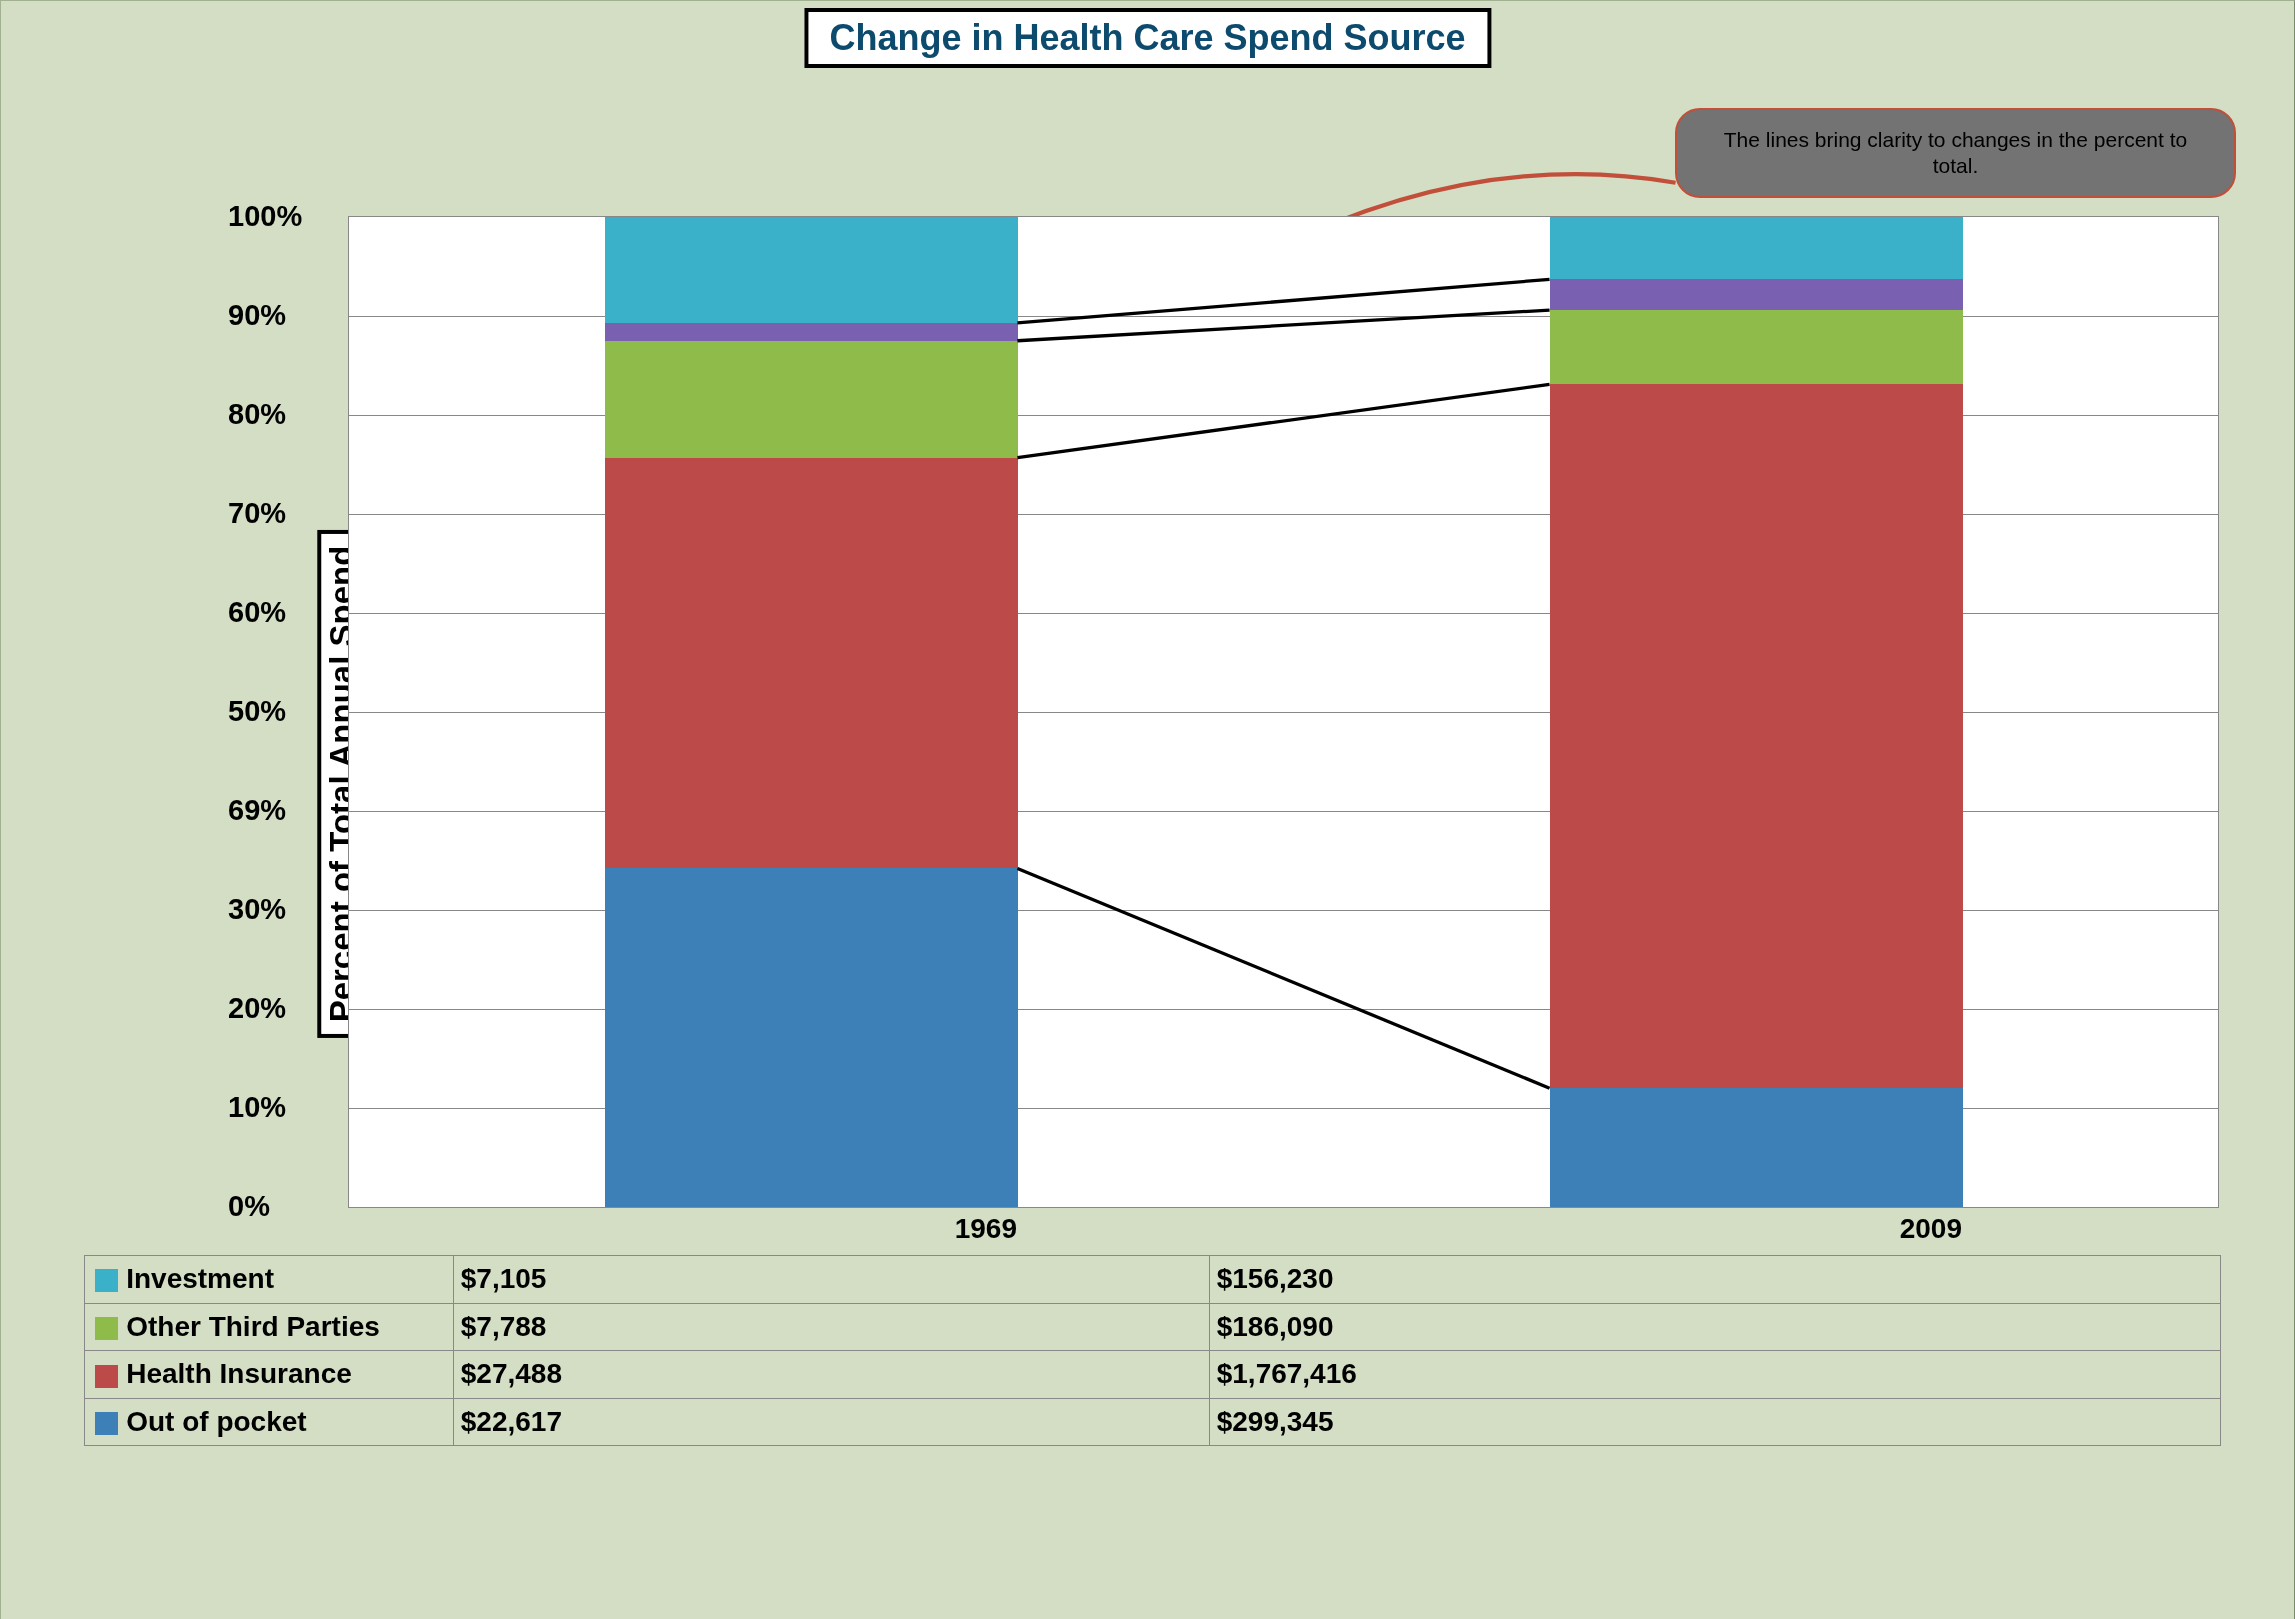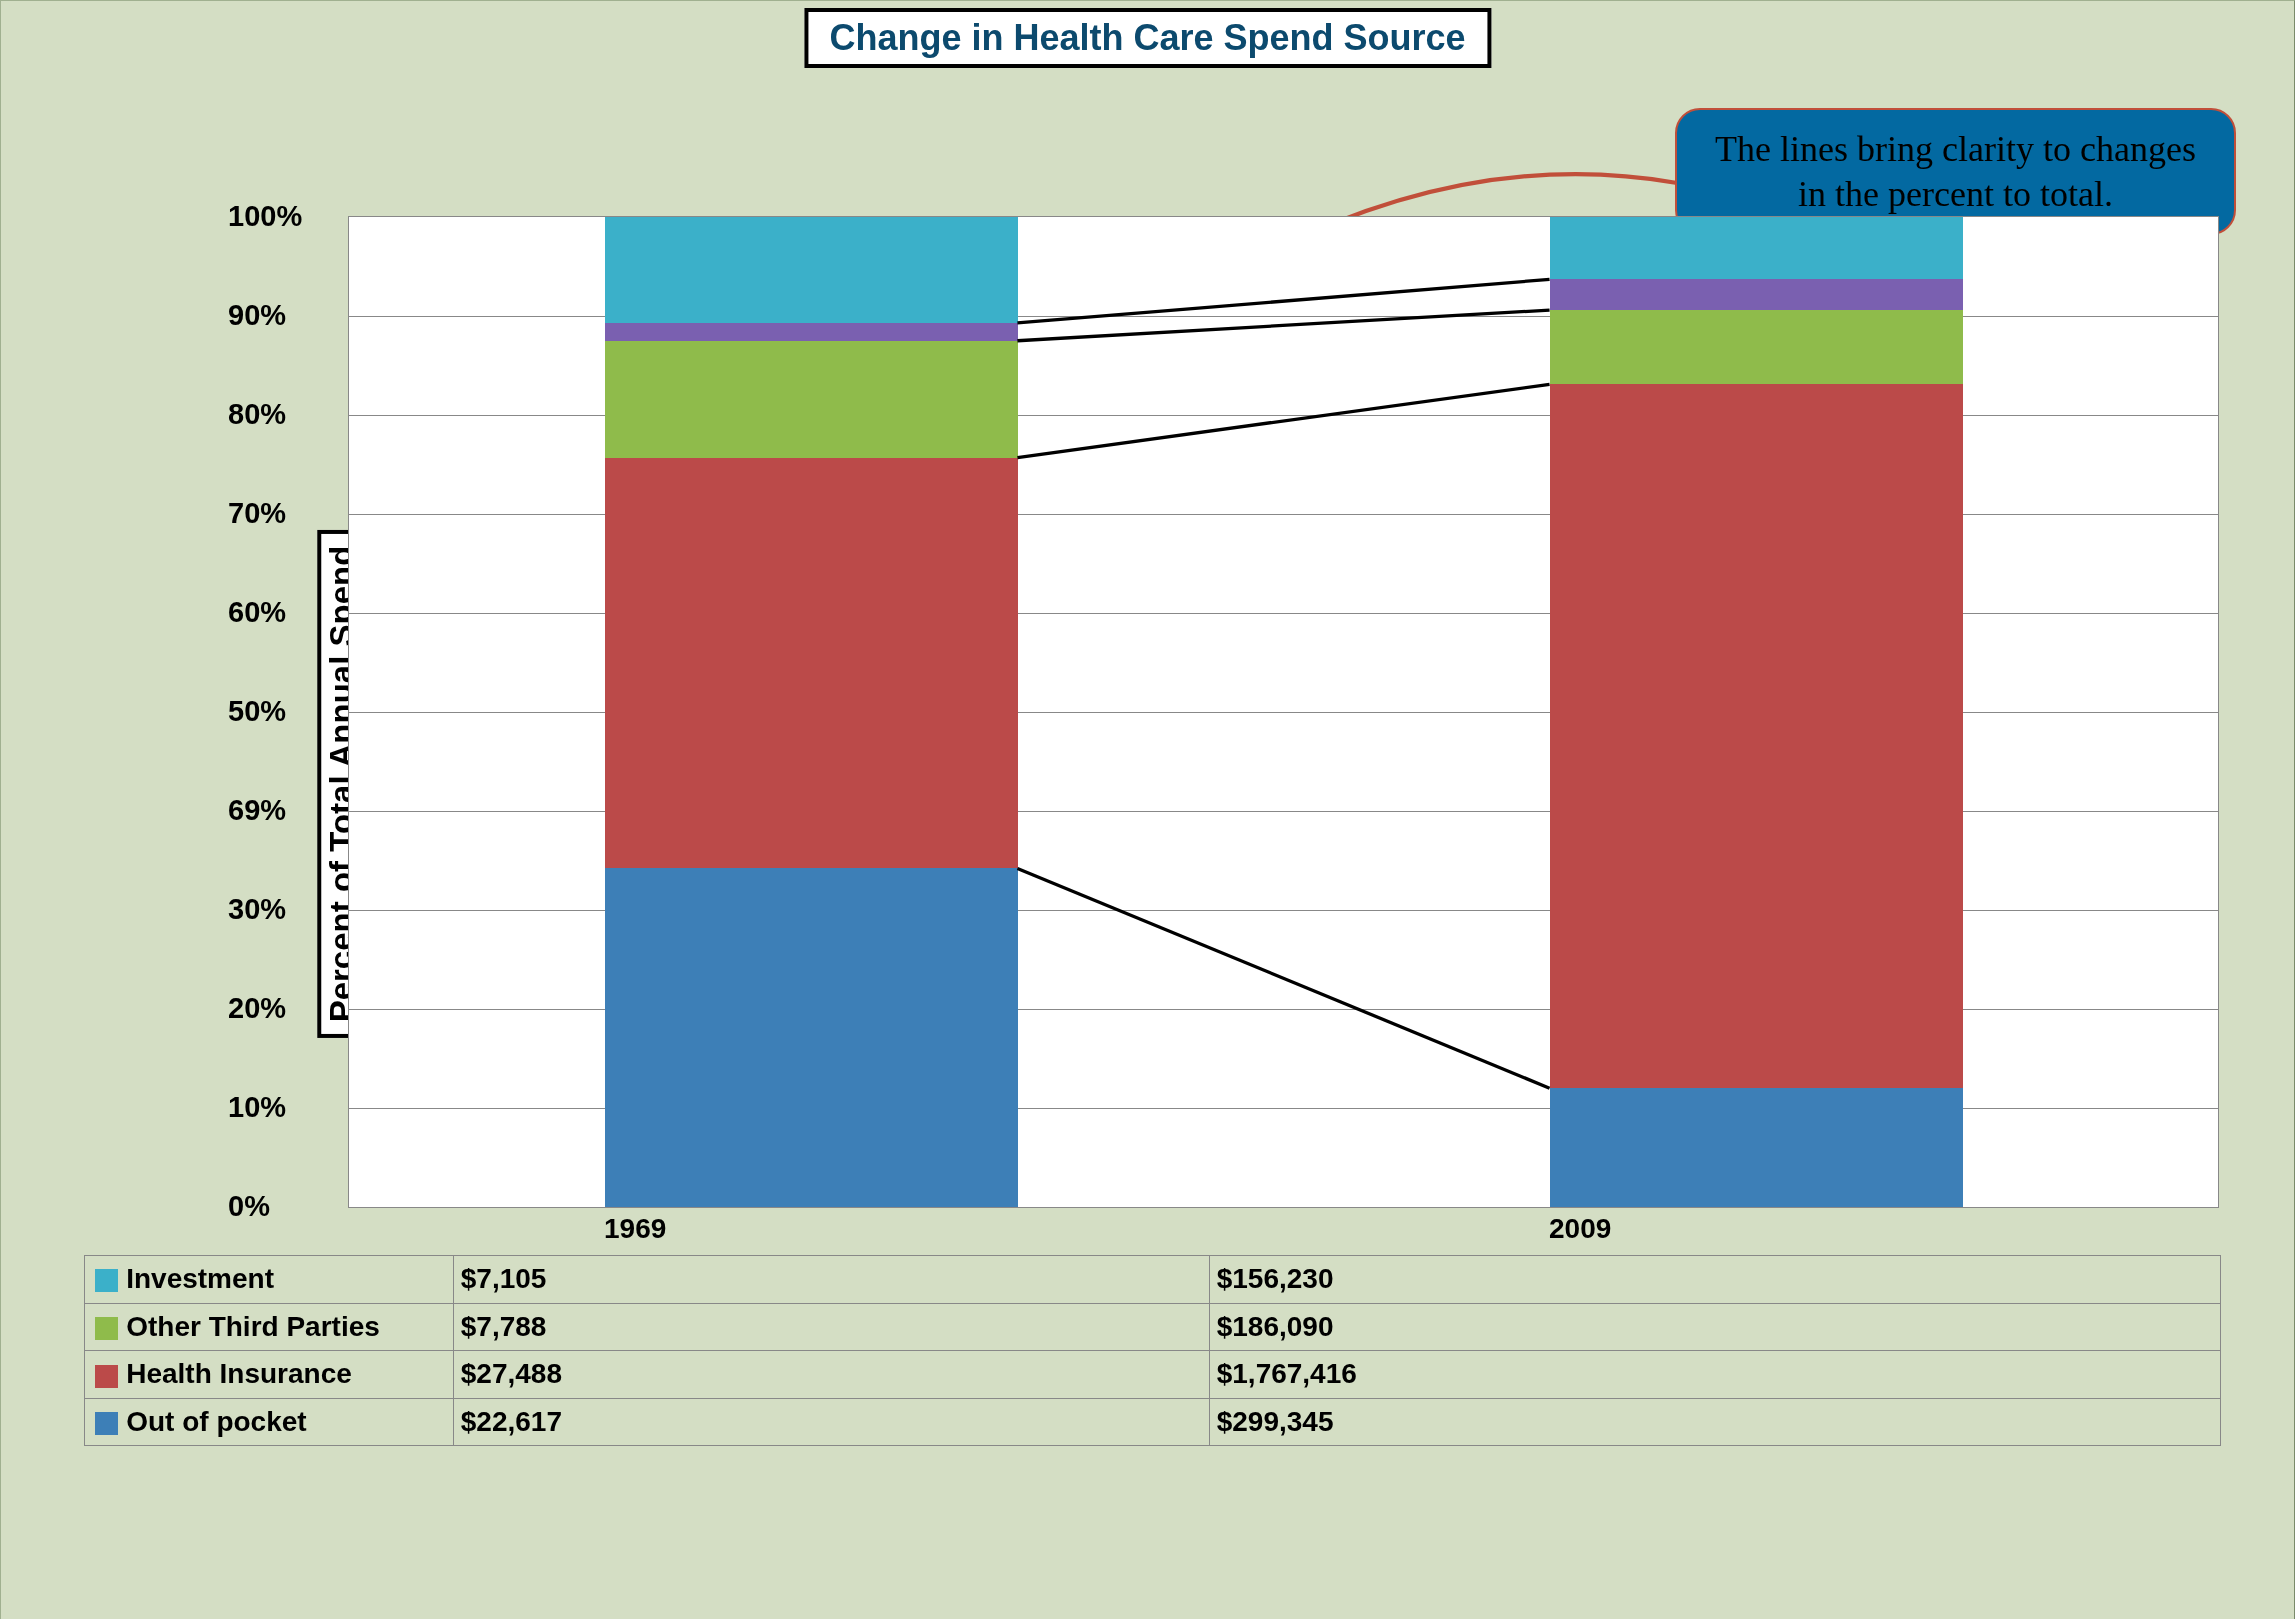--- a/index.html
+++ b/index.html
@@ -9,27 +9,27 @@
   .title-box span{font-family:Verdana,Geneva,sans-serif;font-weight:700;font-size:36px;color:#0c4a6e;white-space:nowrap}
   .plot-wrap{position:absolute;left:83px;top:215px;width:2137px;height:1135px}
   .ylabel-box{position:absolute;left:4.1px;top:50%;transform:translateY(-50%) rotate(-90deg);transform-origin:center;background:#fff;border:4.1px solid #000;padding:1.7px 11.6px}
   .ylabel-box span{font-family:Verdana,Geneva,sans-serif;font-weight:700;font-size:33px;white-space:nowrap}
   .yaxis{position:absolute;left:144px;top:0;width:107px;height:990px}
   .ytick{position:absolute;right:0;width:100%;text-align:left;font-family:Verdana,Geneva,sans-serif;font-weight:700;font-size:29px;color:#000;transform:translateY(-50%)}
   .plot-area{position:absolute;left:264px;top:0;width:1869px;height:990px;background:#fff;border:1.7px solid #888}
   .grid-line{position:absolute;left:0;width:100%;height:0;border-top:1.7px solid #888}
   .bar-group{position:absolute;bottom:0;width:413px;height:100%}
   .seg{position:absolute;left:0;width:100%}
-  .xcat{position:absolute;top:997px;width:413px;text-align:left;font-family:Verdana,Geneva,sans-serif;font-weight:700;font-size:28px}
+  .xcat{position:absolute;top:997px;width:413px;text-align:right;font-family:Verdana,Geneva,sans-serif;font-weight:700;font-size:28px}
   .data-table{position:absolute;left:83px;top:1254px;width:2137px;border-collapse:collapse;font-family:Verdana,Geneva,sans-serif;font-weight:700;font-size:28px;background:#d4dec4}
   .data-table td,.data-table th{border:1.7px solid #888;padding:3.3px 6.6px;height:40px}
   .legend-cell{width:355px;text-align:left;white-space:nowrap}
   .legend-sw{display:inline-block;width:23px;height:23px;vertical-align:middle;margin-right:8.3px;margin-left:3.3px}
   .val-cell{}
-  .callout{position:absolute;right:58px;top:107px;width:561px;background:#0369a1;border:2.5px solid #c14f3a;border-radius:25px;padding:16.5px 25px;box-sizing:border-box;text-align:center;font-family:Liberation Serif, serif;font-size:36px;line-height:1.25;color:#000}
+  .callout{position:absolute;right:58px;top:107px;width:561px;background:#737373;border:2.5px solid #c14f3a;border-radius:25px;padding:16.5px 25px;box-sizing:border-box;text-align:center;font-family:Liberation Sans, sans-serif;font-size:21px;line-height:1.25;color:#000}
   .arrow-svg{position:absolute;pointer-events:none}
 </style>
 </head>
 <body>
 
 <div class="frame">
 
   <div class="title-box">
     <span>Change in Health Care Spend Source</span>
   </div>

